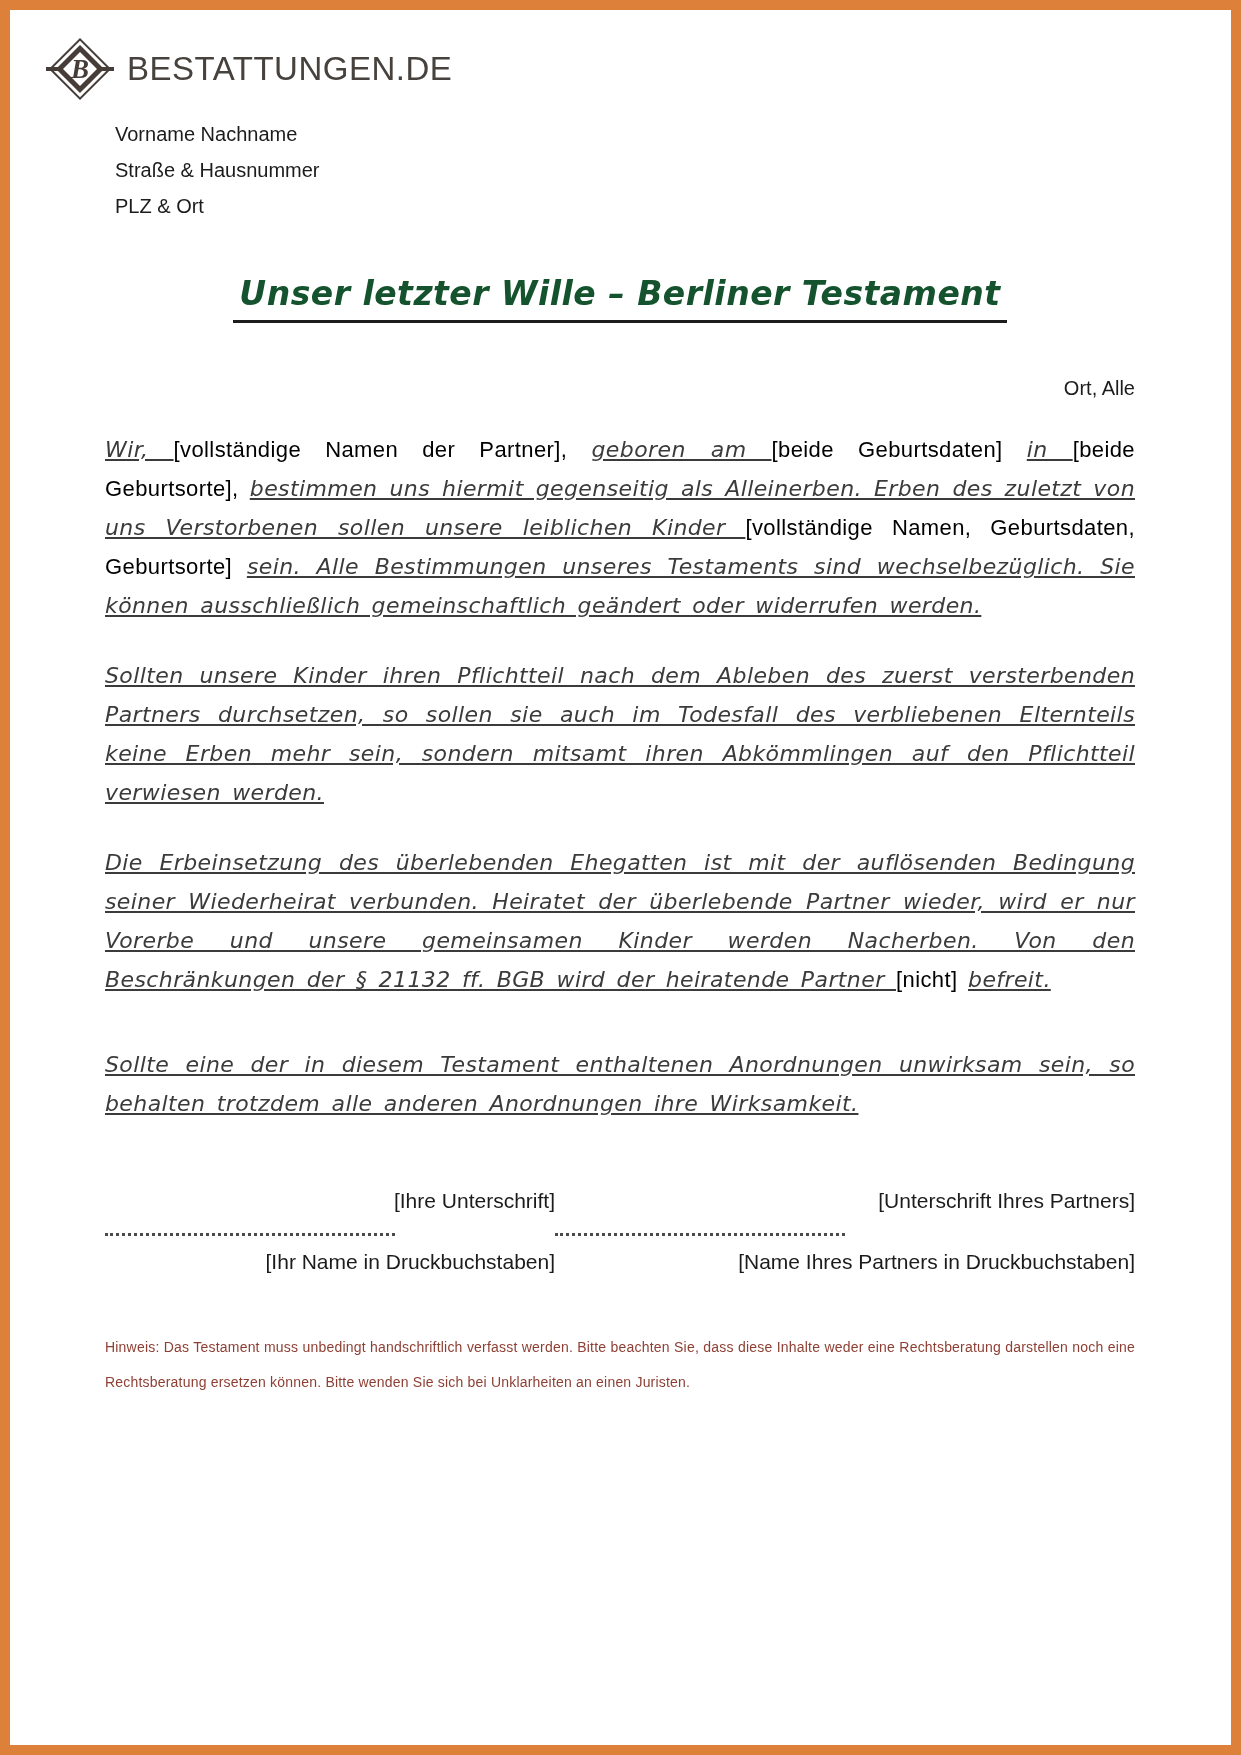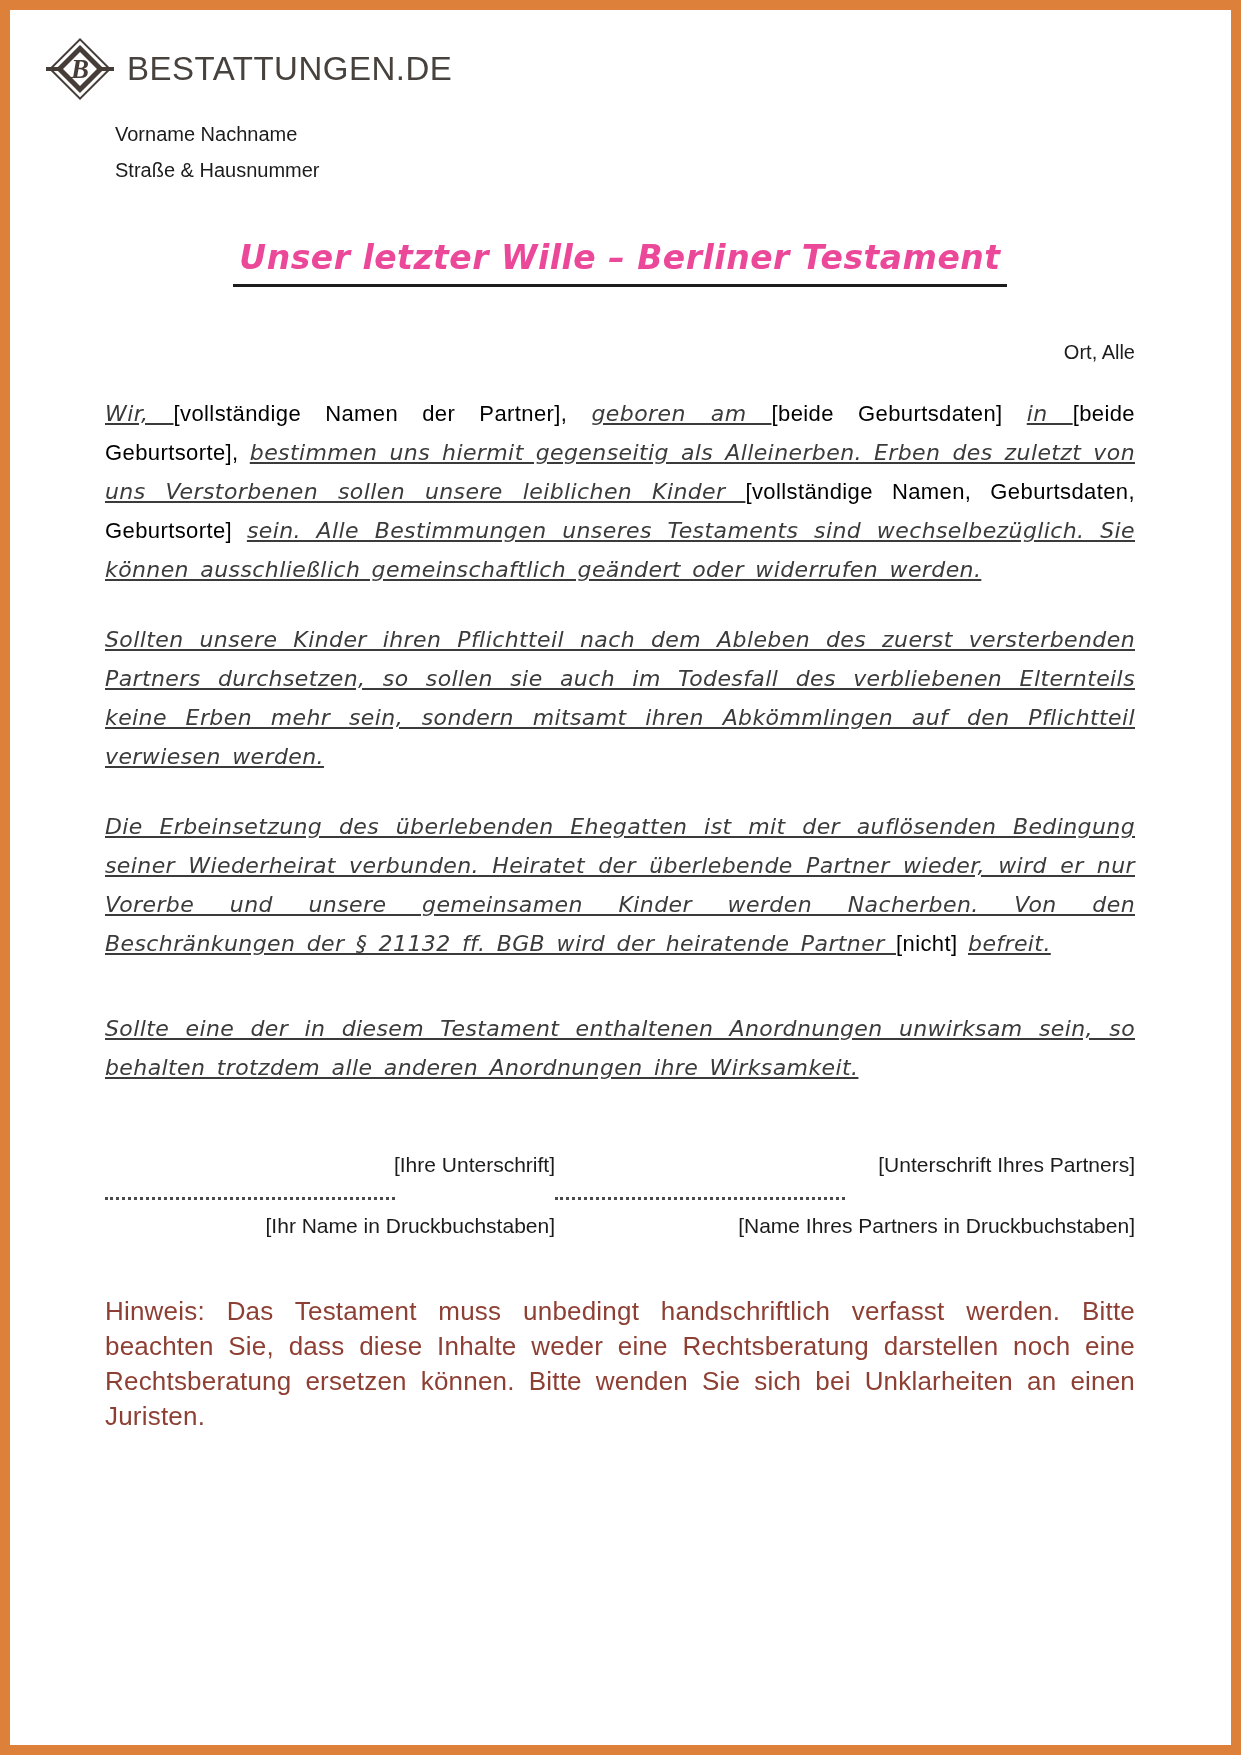--- a/index.html
+++ b/index.html
@@ -43,21 +43,21 @@
   }
 
   
   .sender { margin-top:14px; margin-left:10px; font-size:20px; line-height:36px; color:#1c1c1c; }
 
   
   .title-wrap { text-align:center; margin-top:50px; }
   .doc-title {
     display:inline-block;
     font-family:"DejaVu Sans", sans-serif; font-style:italic; font-weight:bold;
-    font-size:33px; color:#ec4899;
+    font-size:33px; color:#14532d;
     border-bottom:3px solid #1d1d1d;
     padding:0 6px 7px 6px;
     letter-spacing:0.5px;
   }
 
   
   .date-line { text-align:right; margin-top:54px; font-size:20px; color:#1c1c1c; }
 
   
   .body-text { margin-top:30px; }
@@ -82,21 +82,21 @@
   .sig-col.right { flex:1; }
   .sig-dots {
     width:290px; height:0;
     border-bottom:3px dotted #4a4a4a;
     margin:20px 0 14px 0;
   }
 
   
   .notice {
     margin-top:56px;
-    font-size:26px; line-height:35px;
+    font-size:14px; line-height:35px;
     color:#8e3f33;
     text-align:justify;
     letter-spacing:0.2px;
   }
 </style>
 </head>
 <body>
 
 <div class="page">
 
@@ -106,20 +106,21 @@
         <div class="diamond-inner"></div>
       </div>
       <div class="logo-b">B</div>
     </div>
     <div class="logo-text">BESTATTUNGEN.DE</div>
   </div>
 
   <div class="sender">
     <div>Vorname Nachname</div>
     <div>Straße &amp; Hausnummer</div>
+    <div>PLZ &amp; Ort</div>
   </div>
 
   <div class="title-wrap">
     <span class="doc-title">Unser letzter Wille – Berliner Testament</span>
   </div>
 
   <div class="date-line">Ort, Alle</div>
 
   <div class="body-text" id="paragraphs">
       <p class="para"><span class="seg hand">Wir, </span><span class="seg placeholder">[vollständige Namen der Partner], </span><span class="seg hand">geboren am </span><span class="seg placeholder">[beide Geburtsdaten] </span><span class="seg hand">in </span><span class="seg placeholder">[beide Geburtsorte], </span><span class="seg hand">bestimmen uns hiermit gegenseitig als Alleinerben. Erben des zuletzt von uns Verstorbenen sollen unsere leiblichen Kinder </span><span class="seg placeholder">[vollständige Namen, Geburtsdaten, Geburtsorte] </span><span class="seg hand">sein. Alle Bestimmungen unseres Testaments sind wechselbezüglich. Sie können ausschließlich gemeinschaftlich geändert oder widerrufen werden.</span></p>

